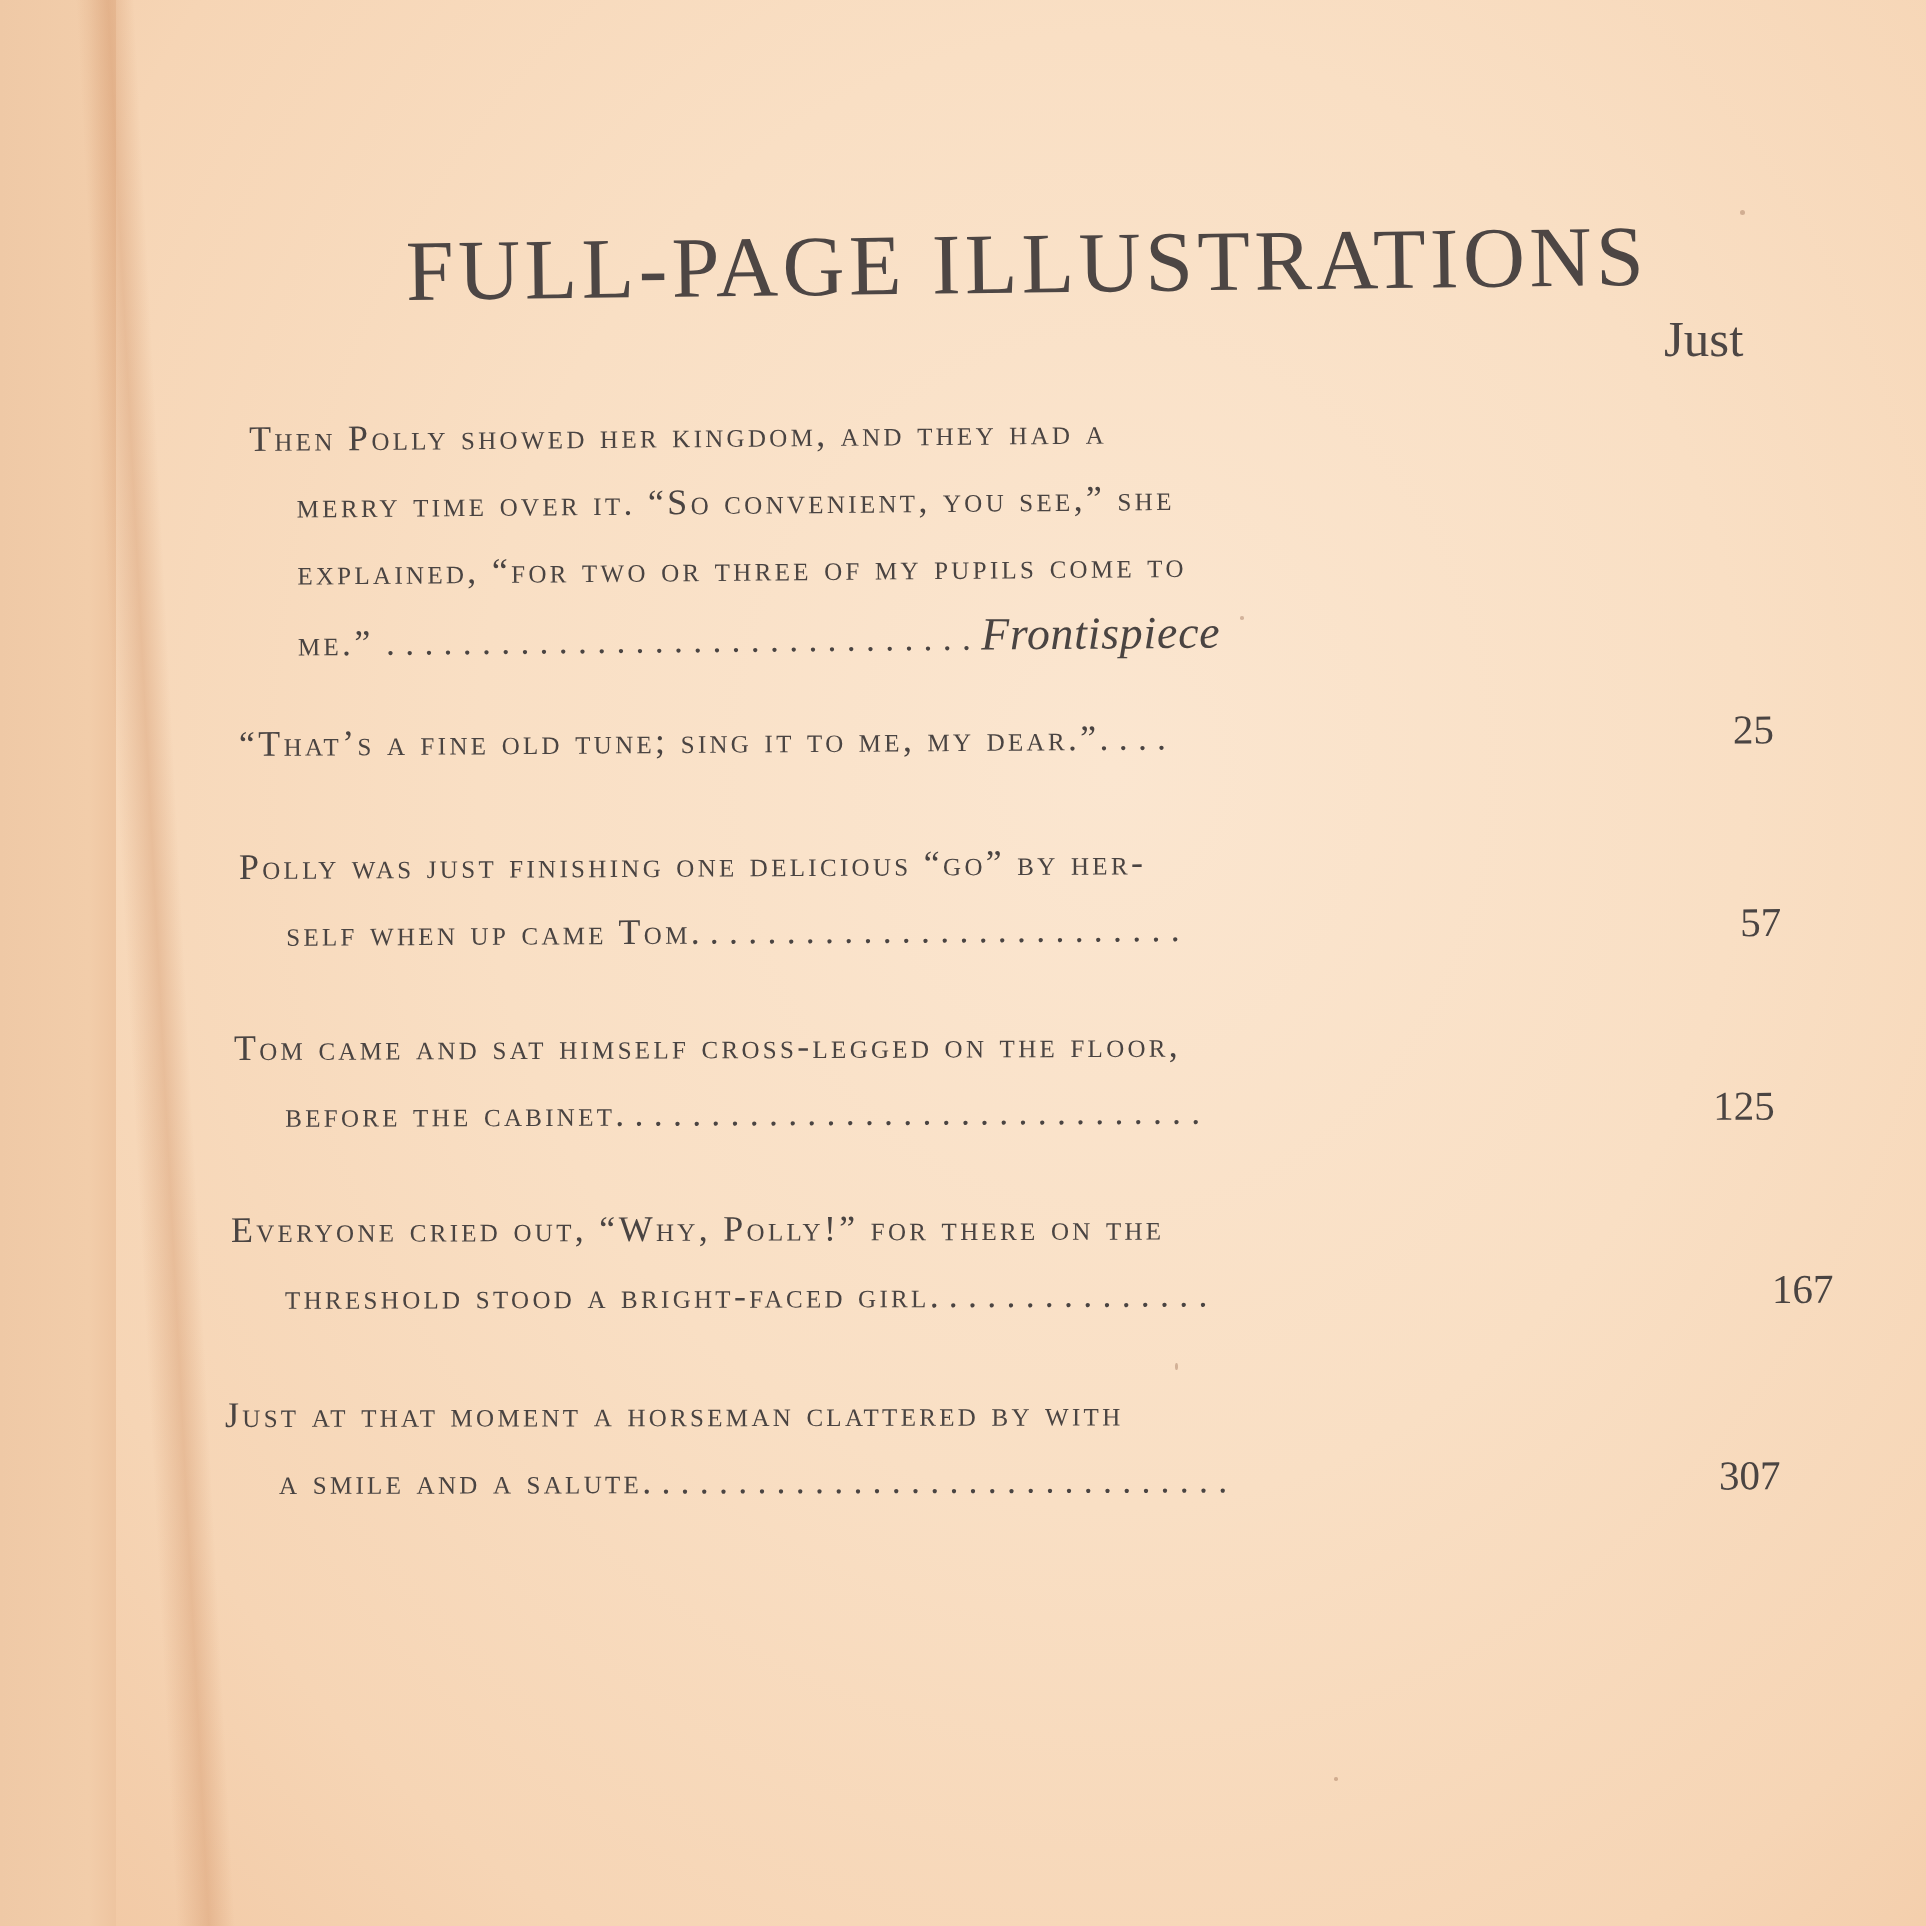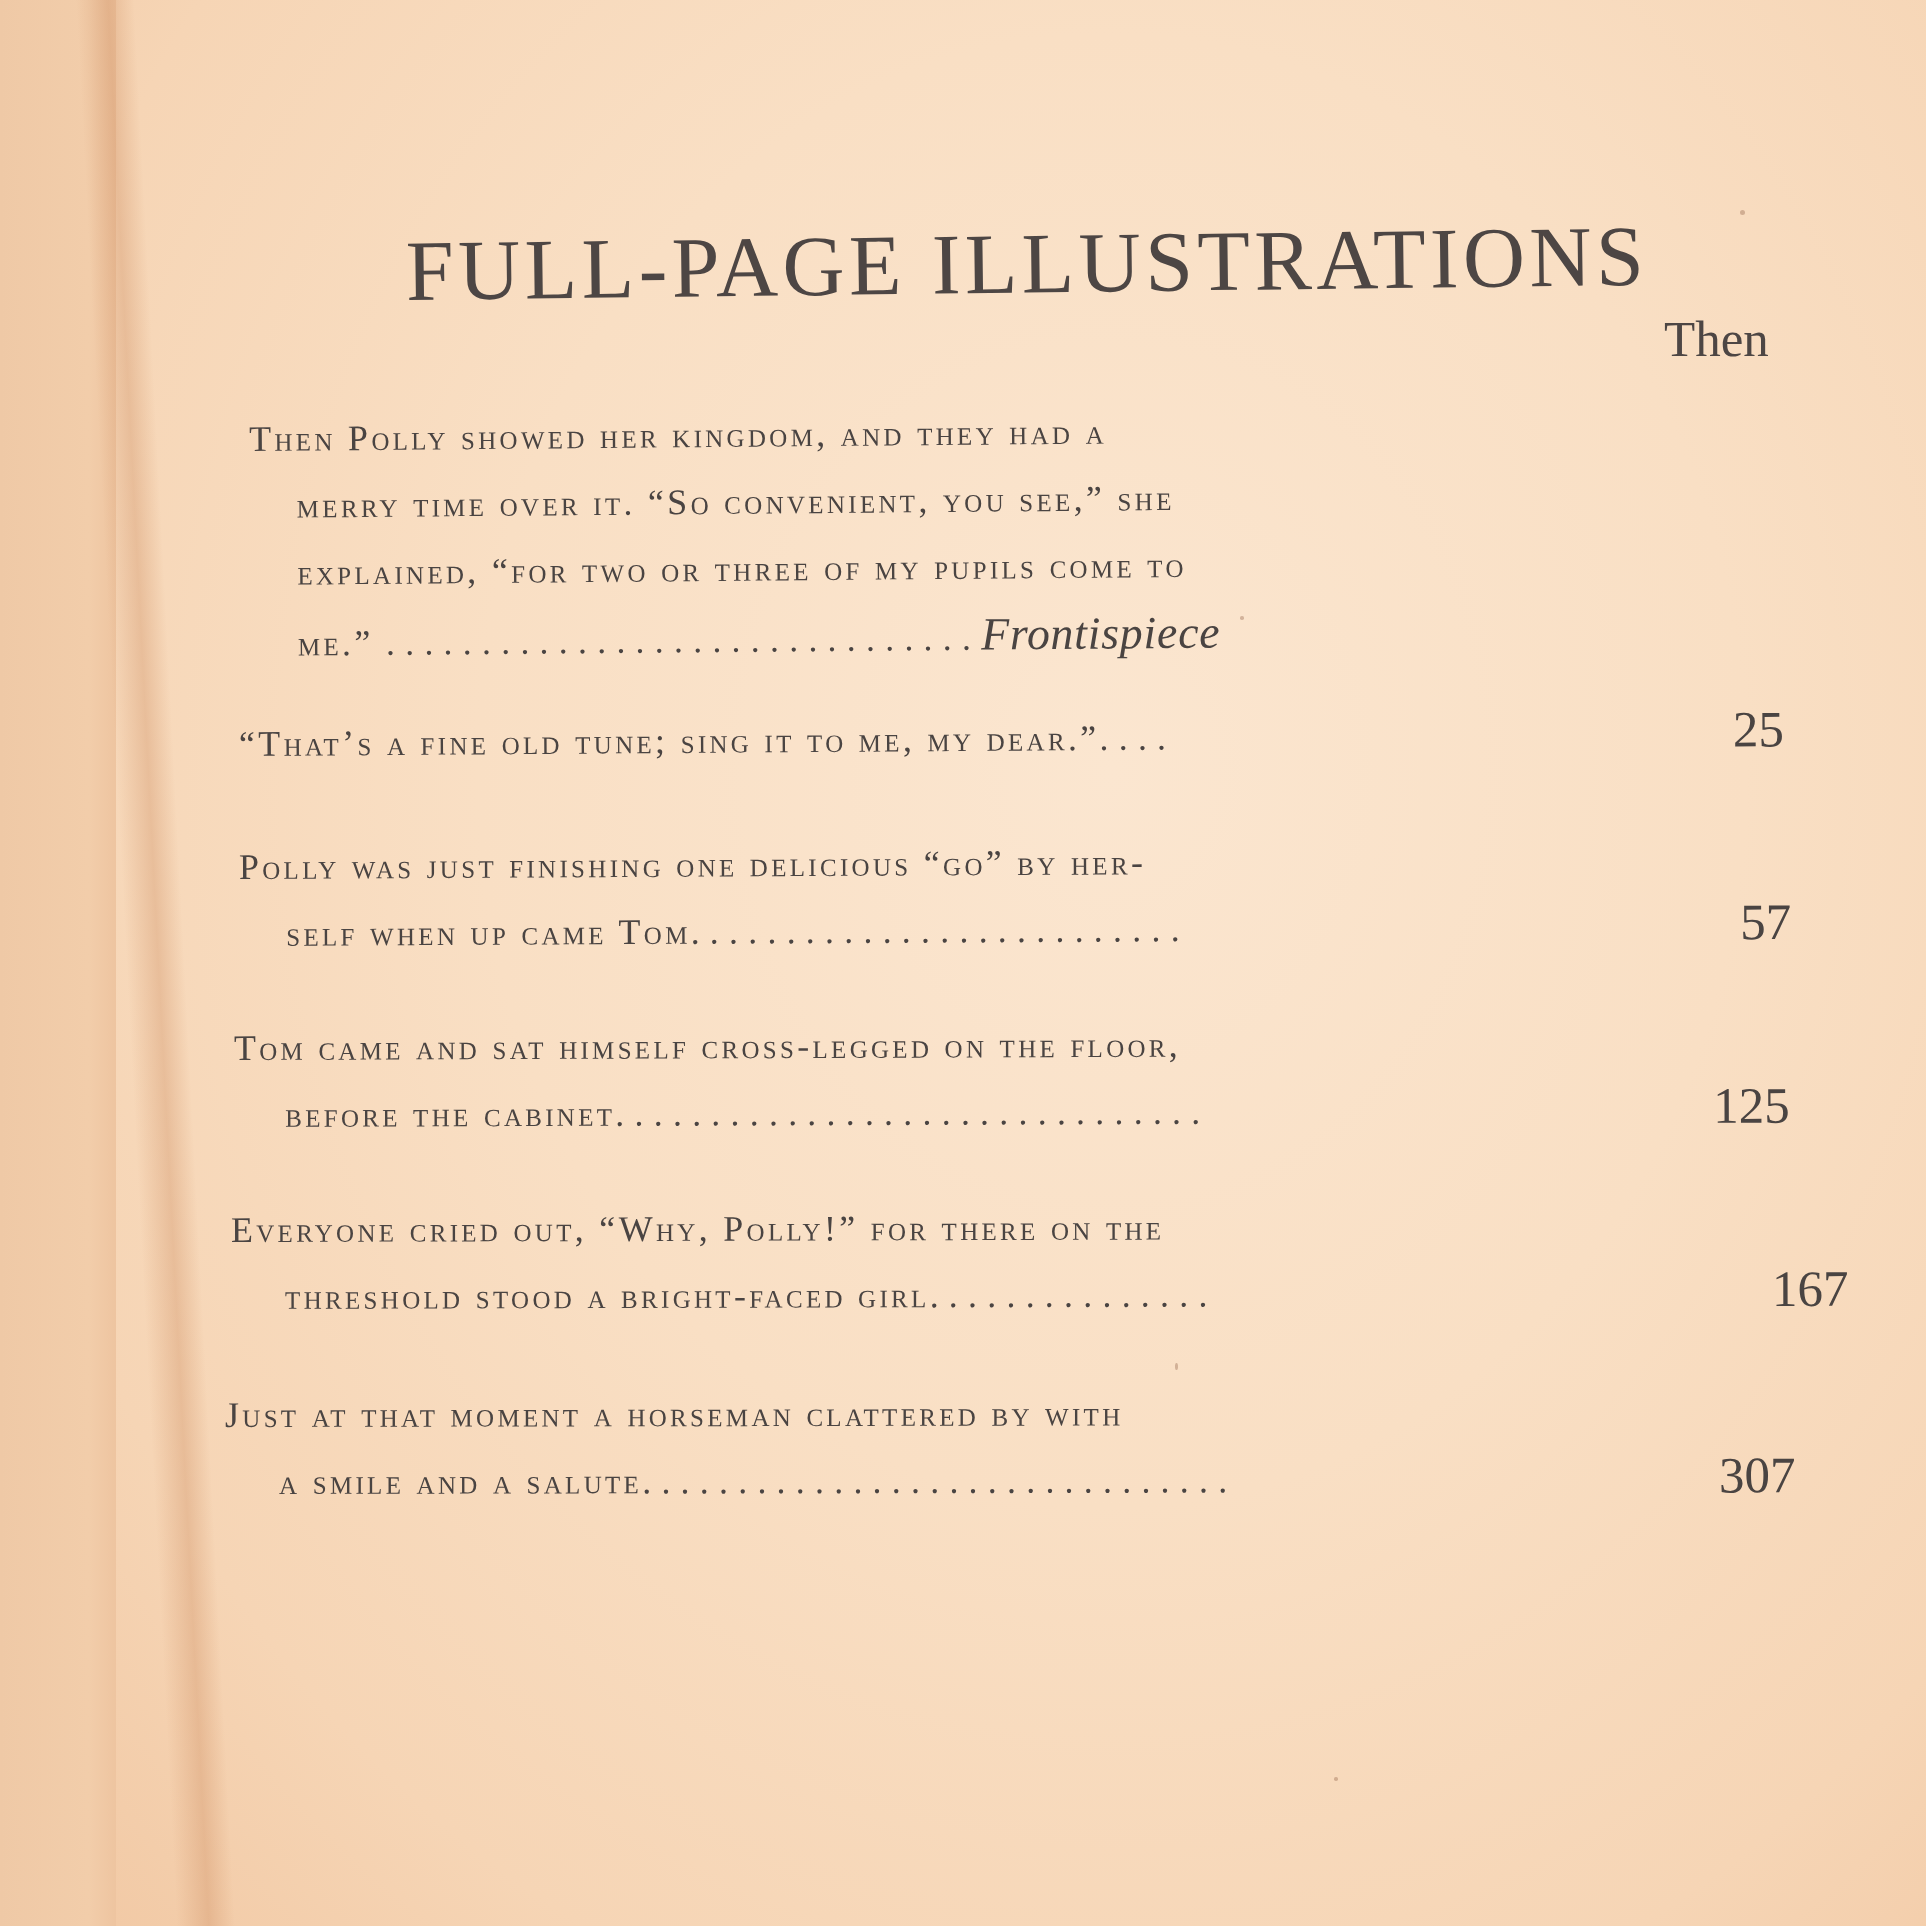--- a/index.html
+++ b/index.html
@@ -65,21 +65,21 @@
     position: relative;
     font-size: 36px;
     letter-spacing: 3.3px;
     font-variant: small-caps;
     height: 67px;
     line-height: 67px;
   }
   .line .txt { display: inline-block; }
   .pn {
     position: absolute;
-    font-size: 51px;
+    font-size: 41px;
     letter-spacing: 0;
     font-variant: normal;
     top: -4.4px;
   }
   .dots {
     display: inline-block;
     letter-spacing: 10.2px;
     font-variant: normal;
   }
   .italic {
@@ -96,21 +96,21 @@
   }
 </style>
 </head>
 <body>
 
 <div class="left-page"></div>
 <div class="right-page"></div>
 <div class="gutter"></div>
 
 <h1 class="title">FULL-PAGE ILLUSTRATIONS</h1>
-<div class="page-label">Then</div>
+<div class="page-label">Just</div>
 
 <div class="entry" style="left:250px; top:406px; transform:rotate(-0.5deg);">
   <div class="line"><span class="txt">Then Polly showed her kingdom, and they had a</span></div>
   <div class="line" style="padding-left:47px;"><span class="txt">merry time over it.  “So convenient, you see,” she</span></div>
   <div class="line" style="padding-left:47px;"><span class="txt">explained, “for two or three of my pupils come to</span></div>
   <div class="line" style="padding-left:47px;">
     <span class="txt">me.”</span>
     <span class="dots">...............................</span><span class="italic">Frontispiece</span>
   </div>
 </div>

